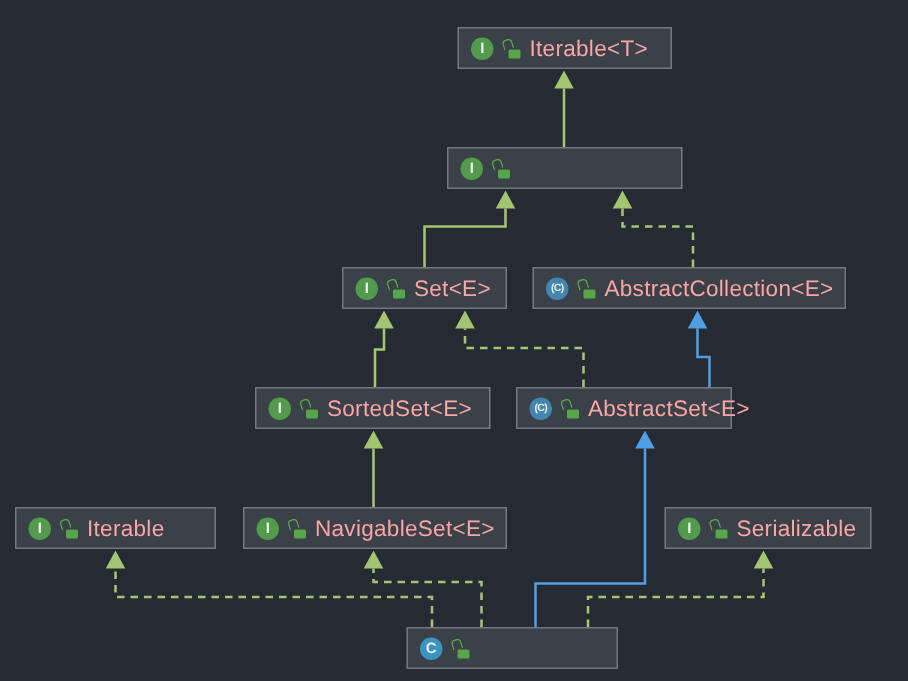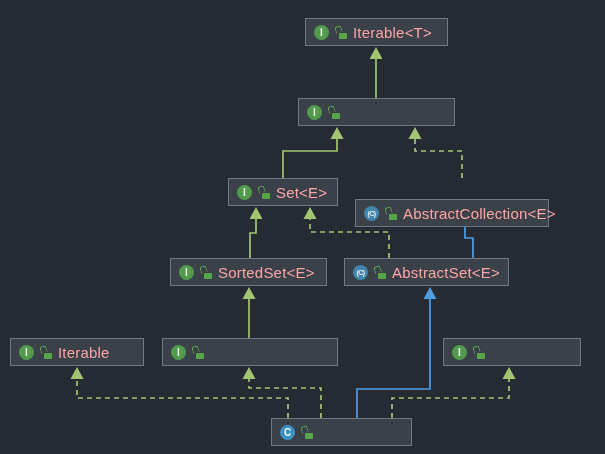--- a/index.html
+++ b/index.html
@@ -111,45 +111,47 @@
     </div>
     <div class="node" style="left: 298px; top: 98px; width: 157px;">
       <span class="type-icon interface">I</span>
       <span class="lock"></span>
     </div>
     <div class="node" style="left: 228px; top: 178px; width: 110px;">
       <span class="type-icon interface">I</span>
       <span class="lock"></span>
       <span class="label">Set&lt;E&gt;</span>
     </div>
-    <div class="node" style="left: 355px; top: 178px; width: 194px; margin-top: 21px;">
+    <div class="node" style="left: 355px; top: 178px; width: 209px;">
       <span class="type-icon abstract_class">(C)</span>
       <span class="lock"></span>
       <span class="label">AbstractCollection&lt;E&gt;</span>
     </div>
     <div class="node" style="left: 170px; top: 258px; width: 157px;">
       <span class="type-icon interface">I</span>
       <span class="lock"></span>
       <span class="label">SortedSet&lt;E&gt;</span>
     </div>
-    <div class="node" style="left: 344px; top: 258px; width: 165px; justify-content: center;">
+    <div class="node" style="left: 344px; top: 258px; width: 144px;">
       <span class="type-icon abstract_class">(C)</span>
       <span class="lock"></span>
       <span class="label">AbstractSet&lt;E&gt;</span>
     </div>
     <div class="node" style="left: 10px; top: 338px; width: 134px;">
       <span class="type-icon interface">I</span>
       <span class="lock"></span>
       <span class="label">Iterable</span>
     </div>
     <div class="node" style="left: 162px; top: 338px; width: 176px;">
       <span class="type-icon interface">I</span>
       <span class="lock"></span>
+      <span class="label">NavigableSet&lt;E&gt;</span>
     </div>
     <div class="node" style="left: 443px; top: 338px; width: 138px;">
       <span class="type-icon interface">I</span>
       <span class="lock"></span>
+      <span class="label">Serializable</span>
     </div>
     <div class="node" style="left: 271px; top: 418px; width: 141px;">
       <span class="type-icon class">C</span>
       <span class="lock"></span>
     </div>
   </div>
 
 </body></html>

